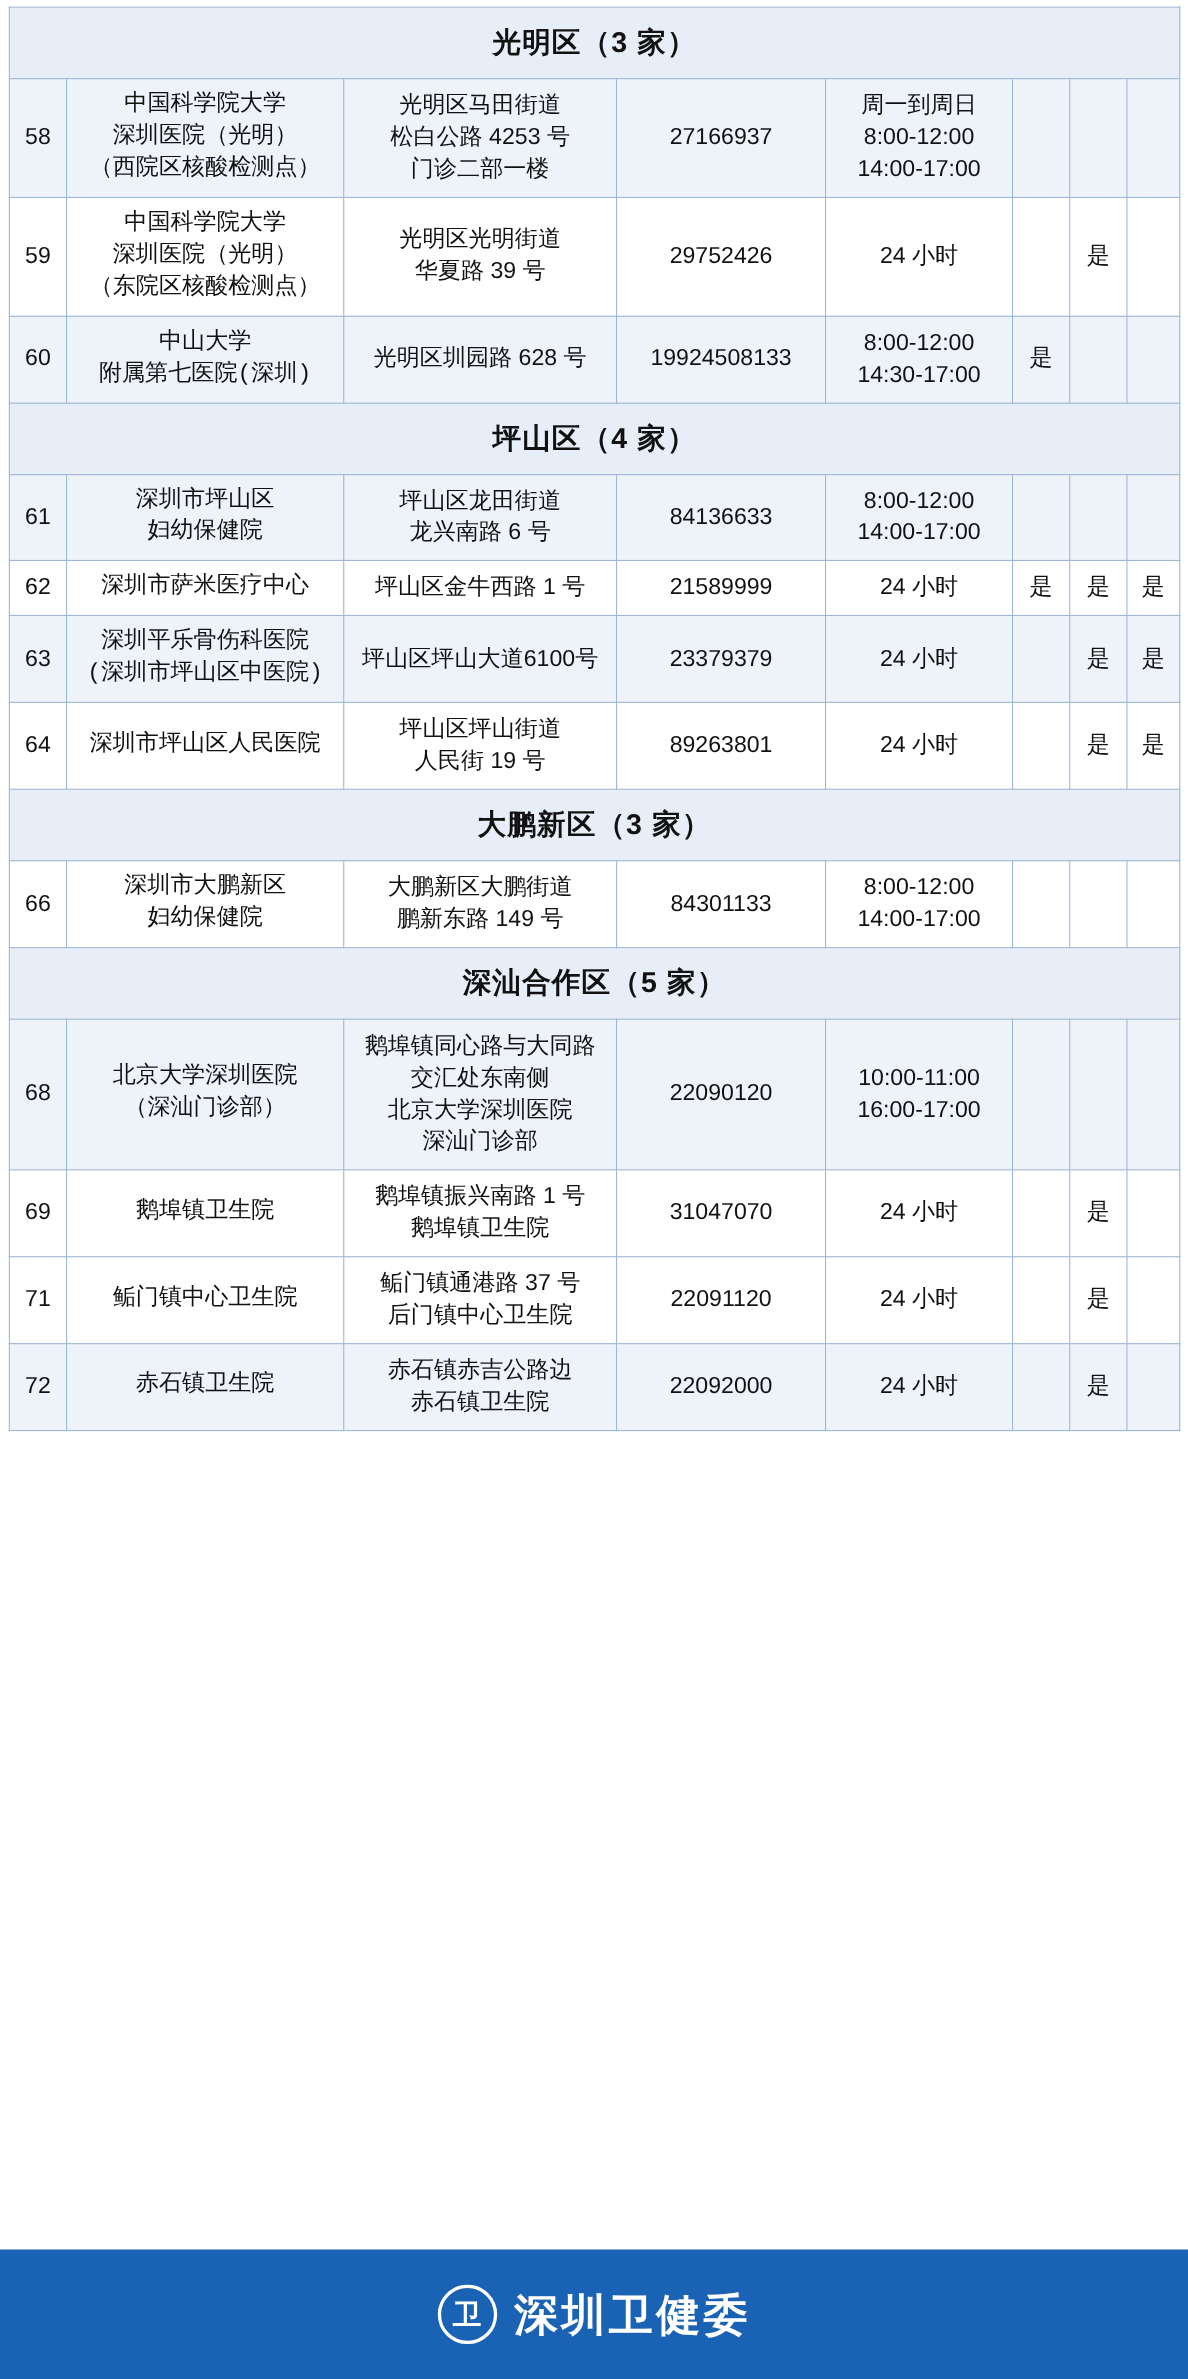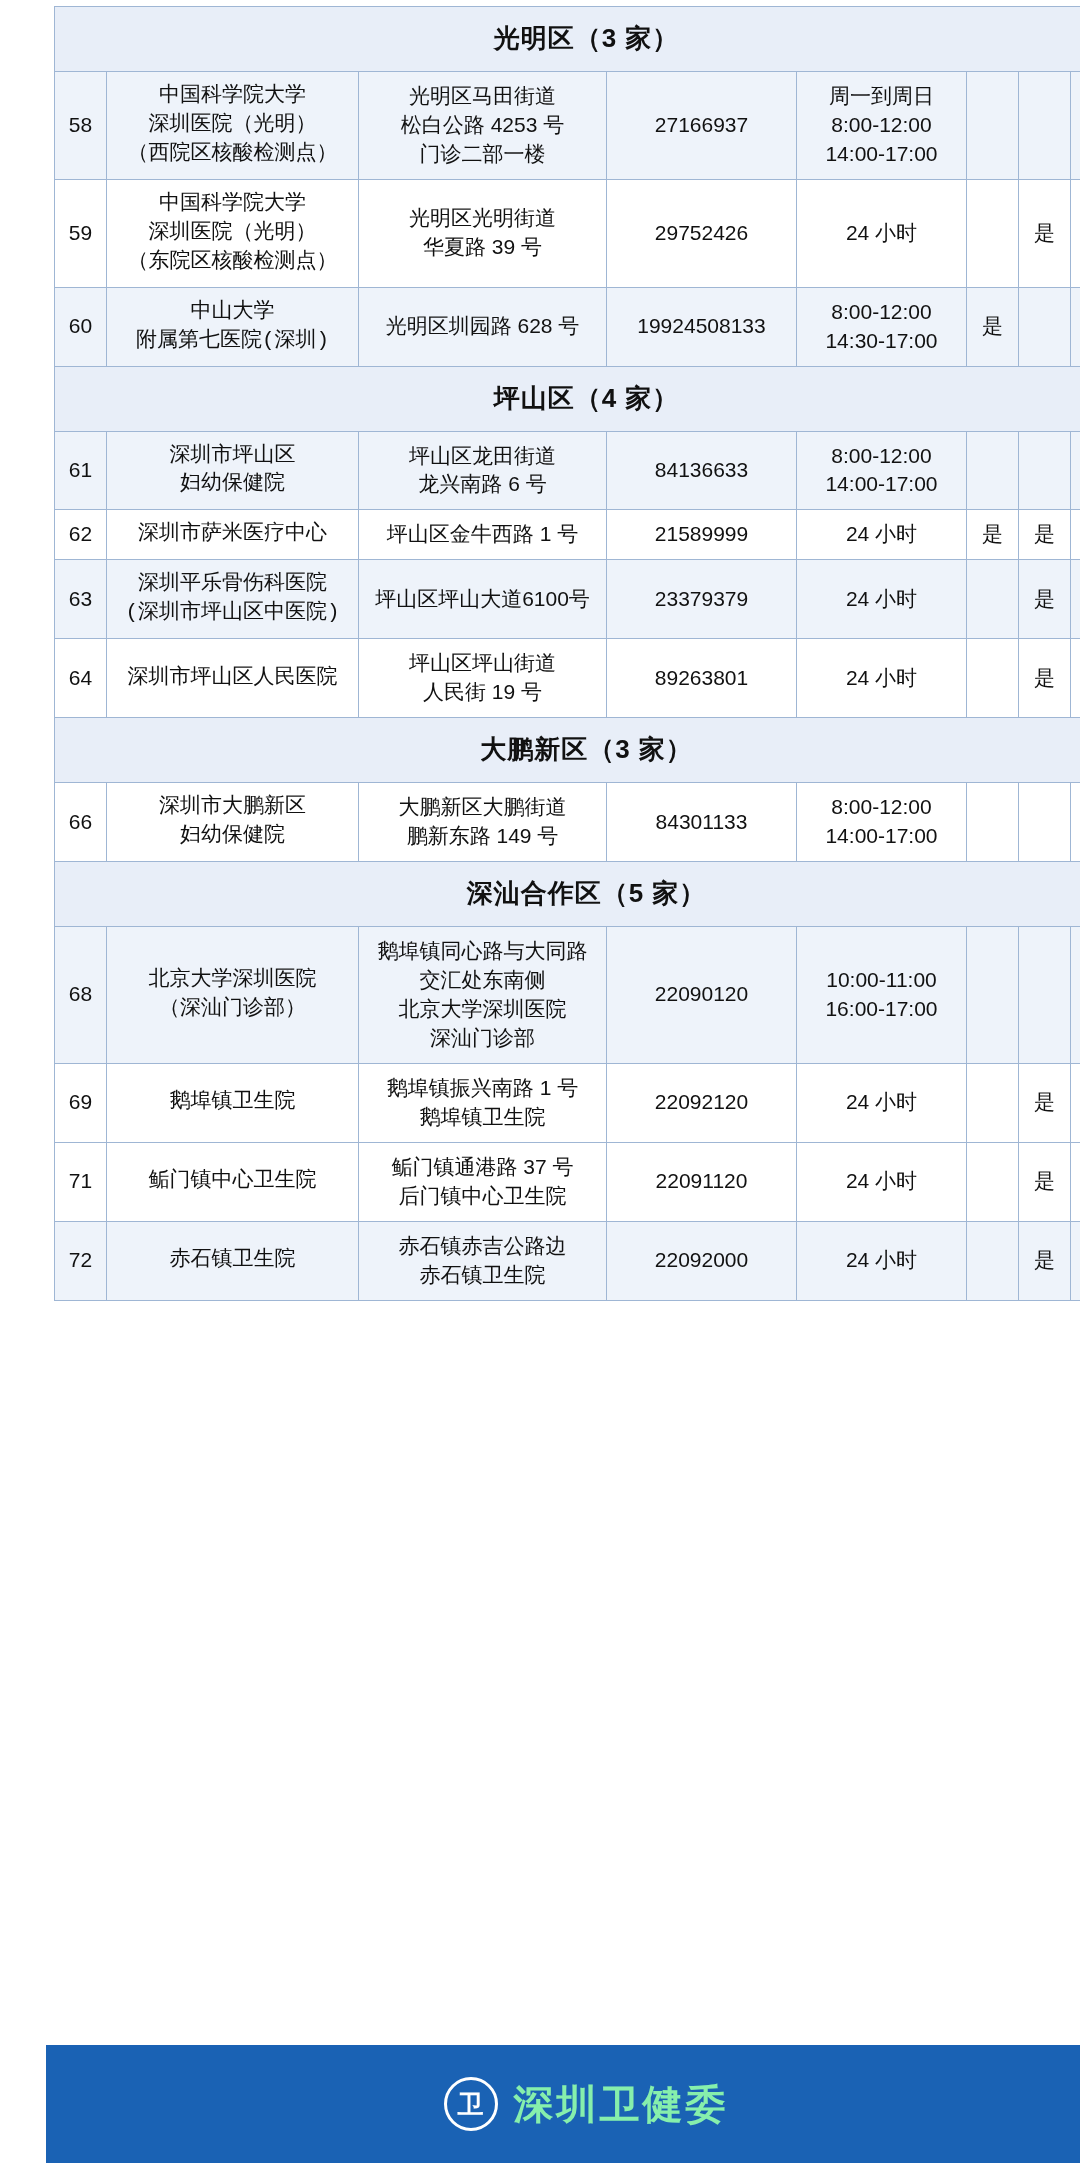--- a/index.html
+++ b/index.html
@@ -13,21 +13,20 @@
     color: #111111;
   }
   .page {
     width: 1080px;
     min-height: 2163px;
     box-sizing: border-box;
     background: #ffffff;
     position: relative;
     display: flex;
     flex-direction: column;
-    padding-left: 46px;
   }
   table.listing {
     width: 1064px;
     margin: 0 8px;
     border-collapse: collapse;
     table-layout: fixed;
   }
   table.listing td {
     border: 1px solid #9fb6d4;
     text-align: center;
@@ -98,21 +97,21 @@
     box-sizing: border-box;
     display: flex;
     align-items: center;
     justify-content: center;
     color: #ffffff;
     font-size: 26px;
     font-weight: bold;
     line-height: 1;
   }
   .footer .fname {
-    color: #86efac;
+    color: #ffffff;
     font-size: 40px;
     font-weight: bold;
     letter-spacing: 3px;
   }
   .topspace { height: 6px; }
 </style>
 </head>
 <body>
 
 <div class="page">
@@ -229,21 +228,21 @@
           <td class="tel">22090120</td>
           <td class="time">10:00-11:00<br>16:00-17:00</td>
           <td class="flag"></td>
           <td class="flag"></td>
           <td class="flag"></td>
         </tr>
         <tr class="plain">
           <td class="idx">69</td>
           <td class="name">鹅埠镇卫生院</td>
           <td class="addr">鹅埠镇振兴南路 1 号<br>鹅埠镇卫生院</td>
-          <td class="tel">22092120</td>
+          <td class="tel">31047070</td>
           <td class="time">24 小时</td>
           <td class="flag"></td>
           <td class="flag">是</td>
           <td class="flag"></td>
         </tr>
         <tr class="plain">
           <td class="idx">71</td>
           <td class="name">鲘门镇中心卫生院</td>
           <td class="addr">鲘门镇通港路 37 号<br>后门镇中心卫生院</td>
           <td class="tel">22091120</td>

